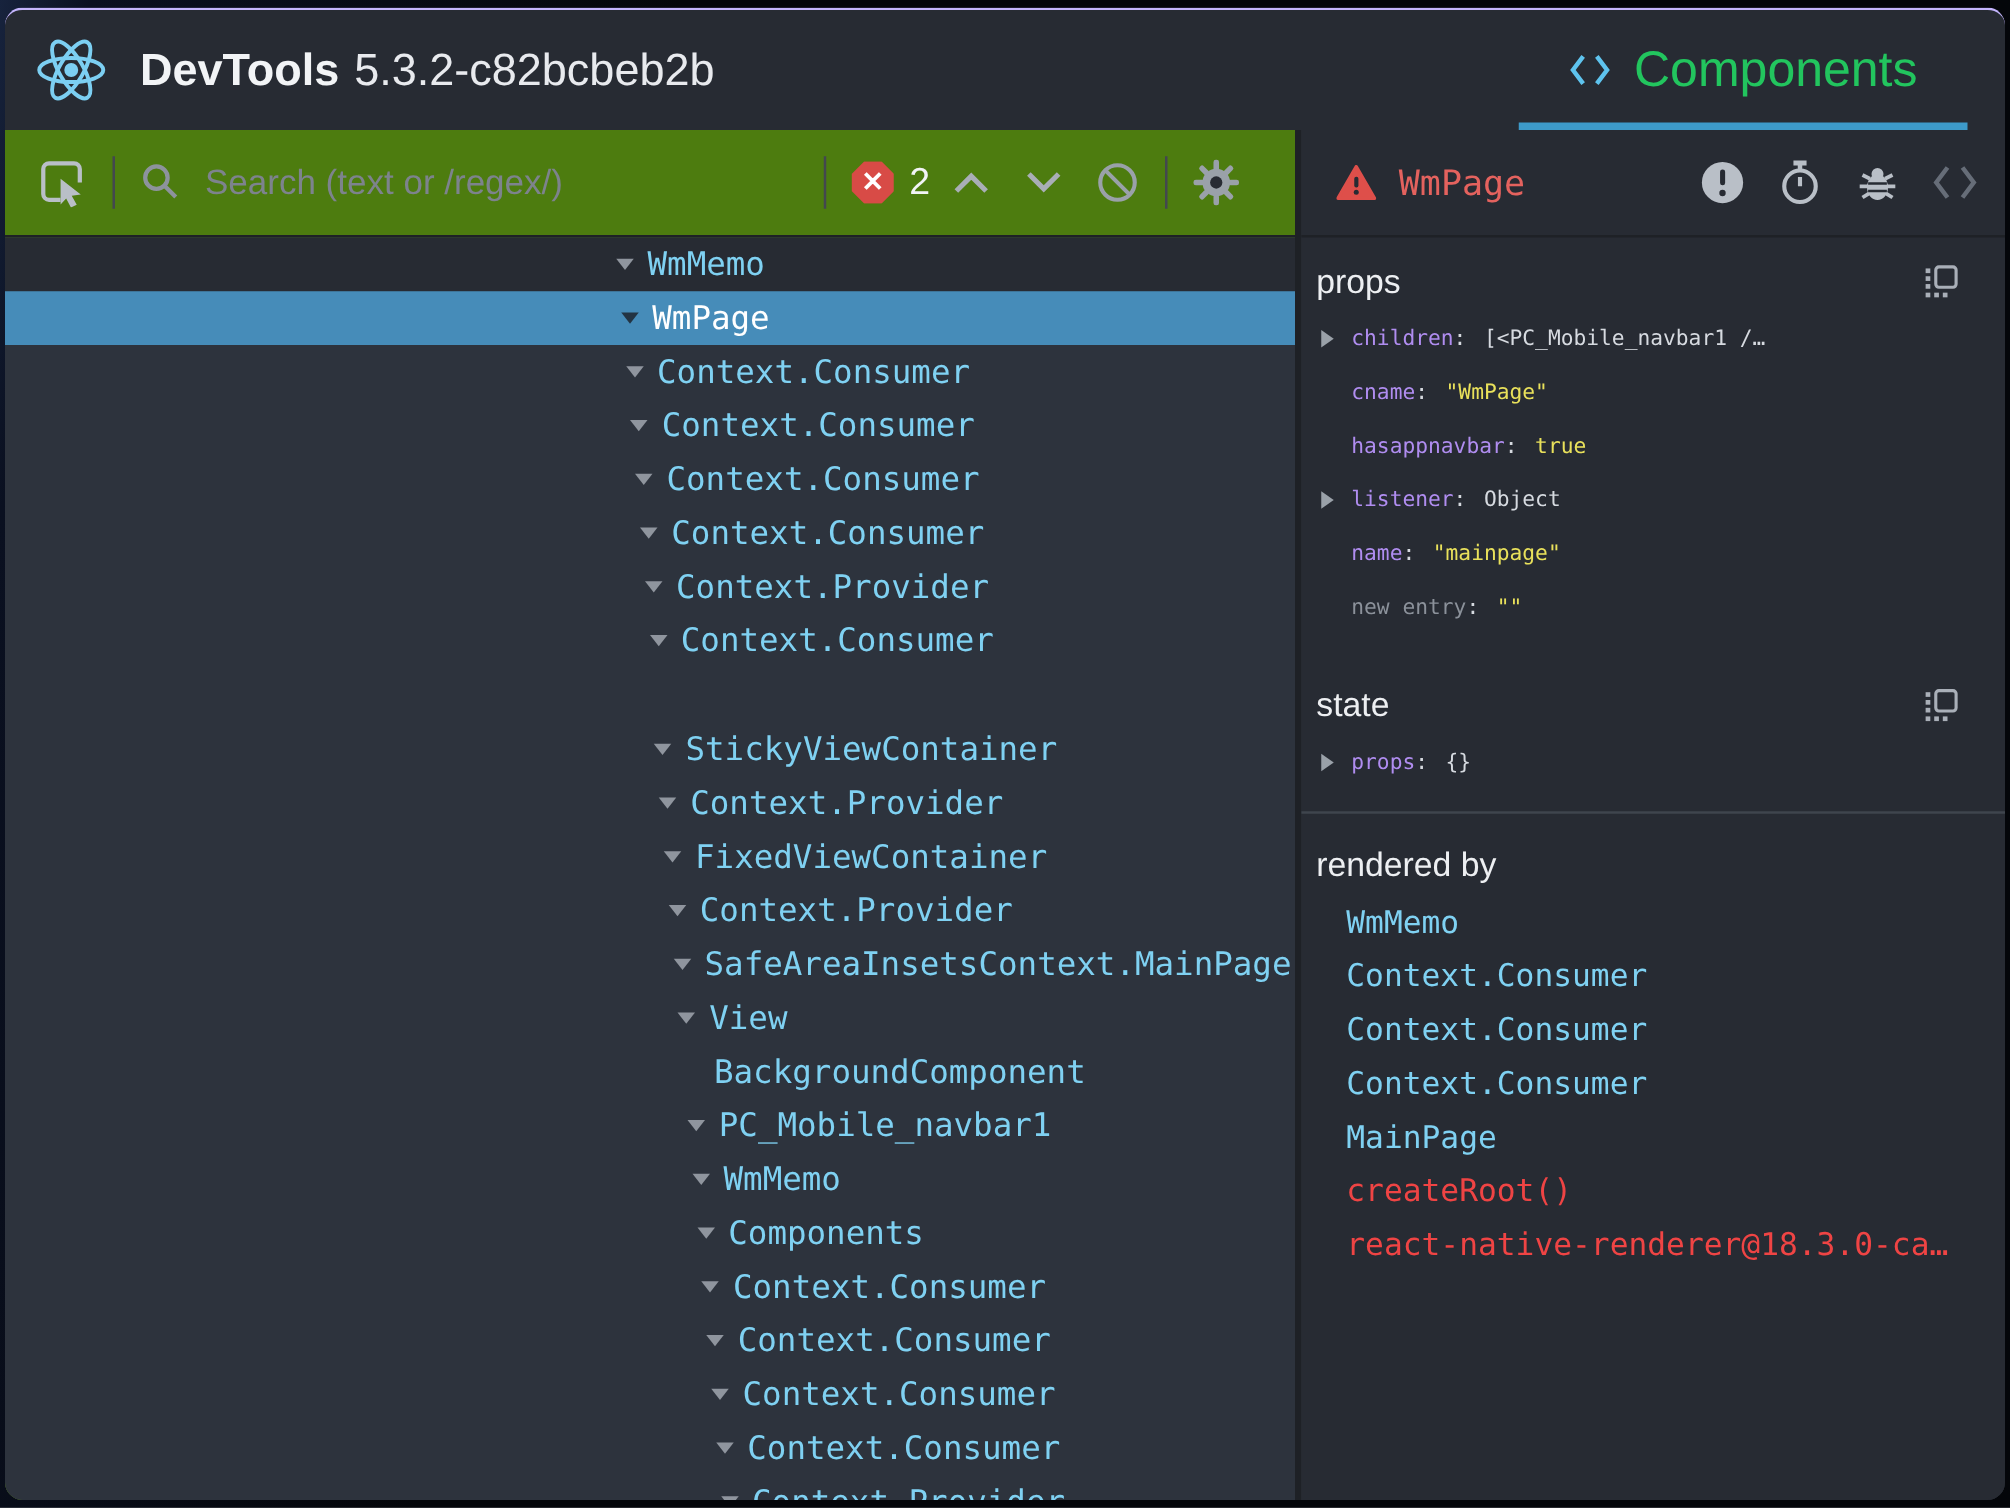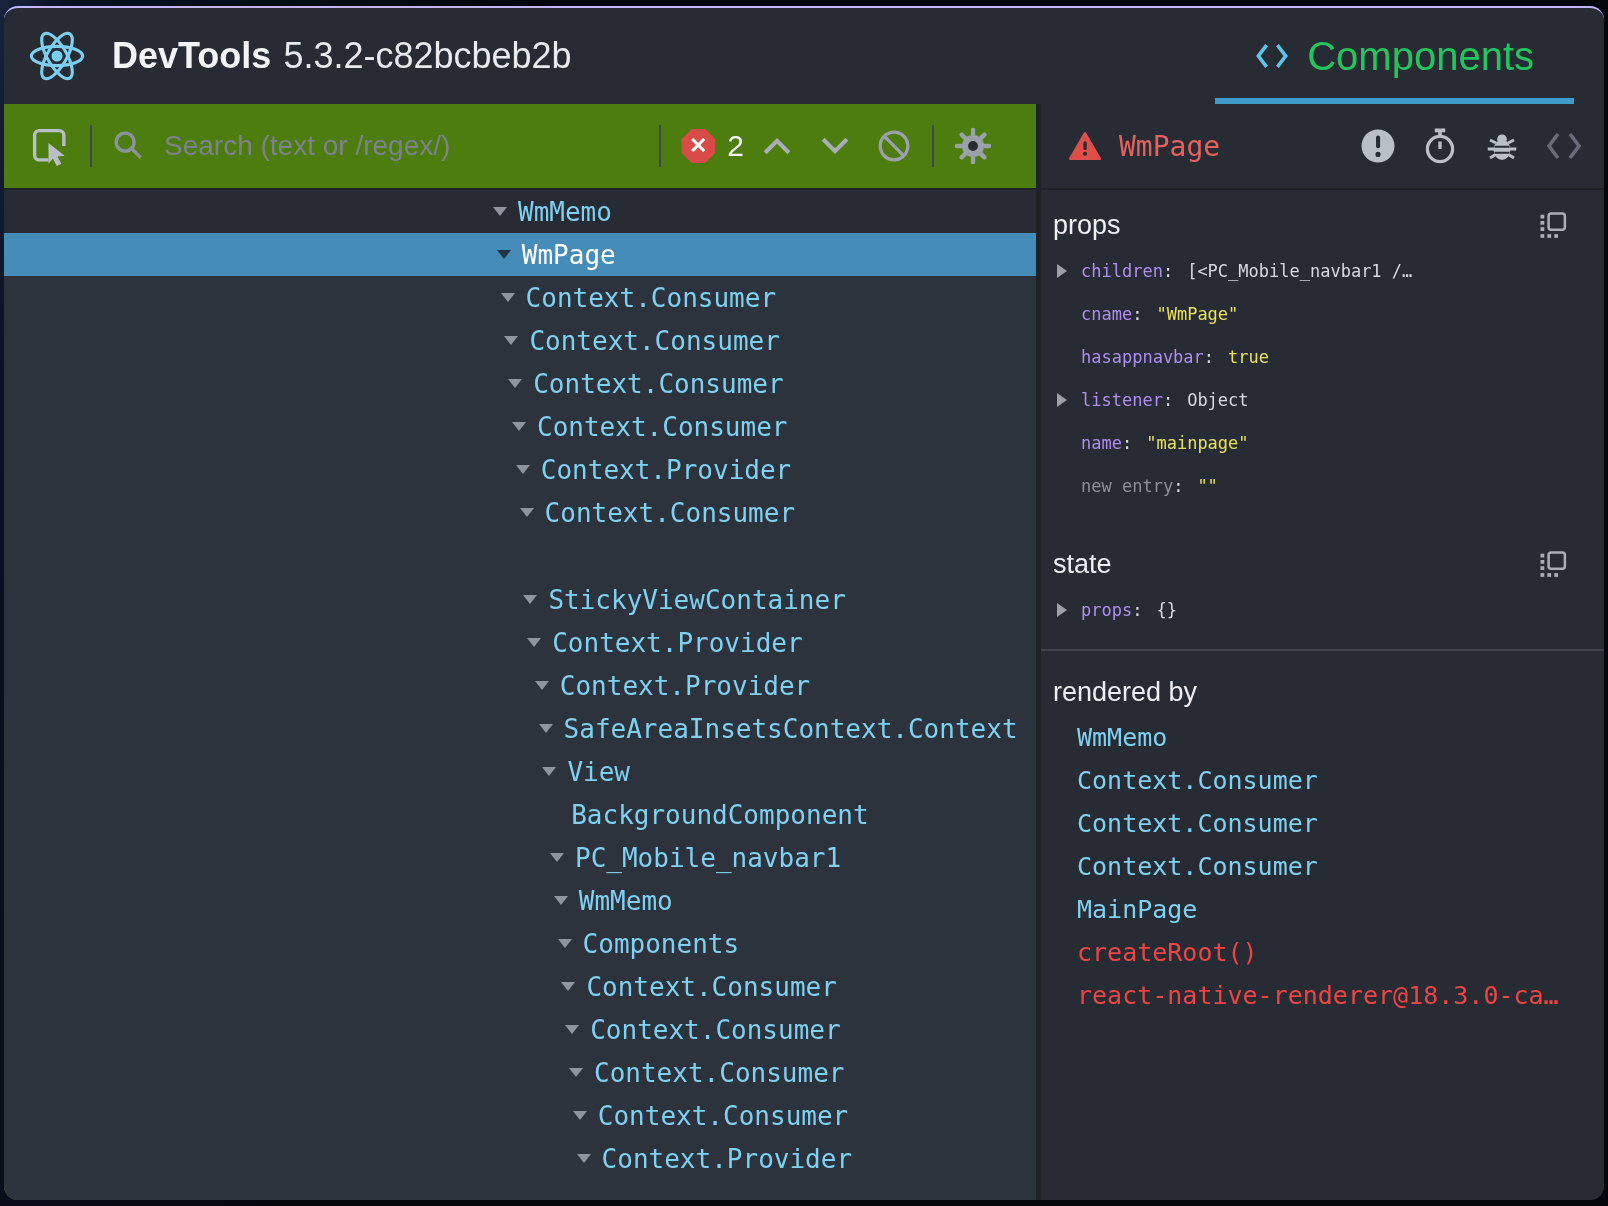--- a/index.html
+++ b/index.html
@@ -211,29 +211,33 @@
           <div class="tree-row" style="padding-left: 519.4px; margin-top: 44px;">
             <span class="twisty"></span>
             <span>StickyViewContainer</span>
           </div>
 
           <div class="tree-row" style="padding-left: 523.2px;">
             <span class="twisty"></span>
             <span>Context.Provider</span>
           </div>
 
+          <div class="tree-row" style="padding-left: 527px;">
+            <span class="twisty"></span>
+            <span>FixedViewContainer</span>
+          </div>
 
           <div class="tree-row" style="padding-left: 530.8px;">
             <span class="twisty"></span>
             <span>Context.Provider</span>
           </div>
 
           <div class="tree-row" style="padding-left: 534.6px;">
             <span class="twisty"></span>
-            <span>SafeAreaInsetsContext.Context</span>
+            <span>SafeAreaInsetsContext.MainPage</span>
           </div>
 
           <div class="tree-row" style="padding-left: 538.4px;">
             <span class="twisty"></span>
             <span>View</span>
           </div>
 
           <div class="tree-row" style="padding-left: 542.2px;">
             <span class="twisty leaf"></span>
             <span>BackgroundComponent</span>

